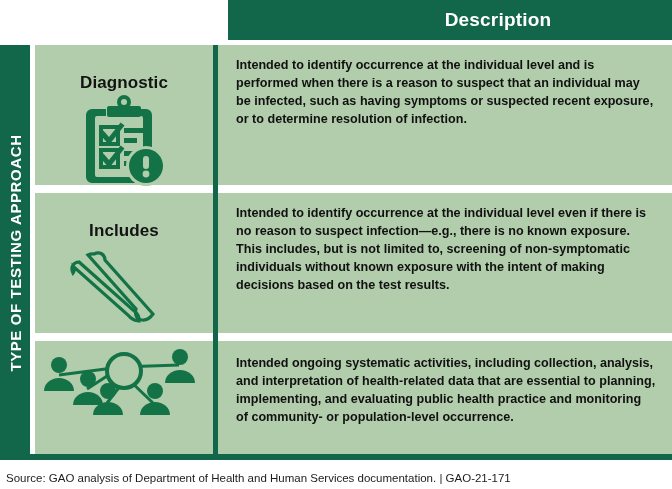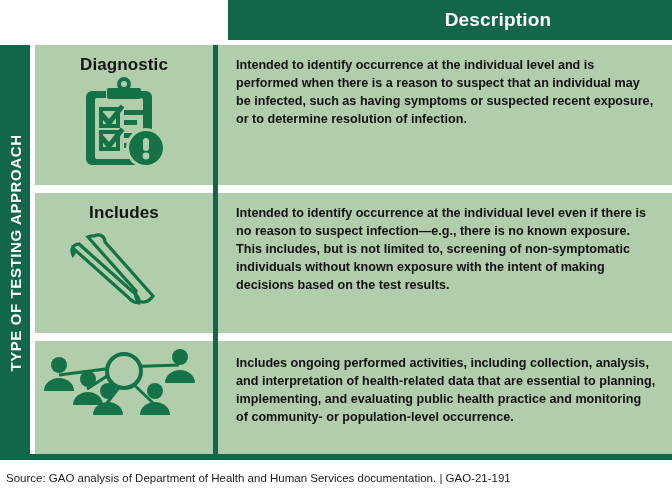--- a/index.html
+++ b/index.html
@@ -122,21 +122,21 @@
     box-sizing: border-box;
     padding: 12px 16px 8px 18px;
   }
   .row-2 .cell-desc { padding-top: 14px; }
 
   .cell-title {
     text-align: center;
     font-size: 17px;
     font-weight: bold;
     color: #131313;
-    padding-top: 10px;
+    padding-top: 28px;
     letter-spacing: 0.1px;
   }
   .row-2 .cell-title { padding-top: 8px; }
 
   .icon-wrap {
     display: flex;
     align-items: center;
     justify-content: center;
     margin-top: 2px;
   }
@@ -286,26 +286,26 @@
             </g>
 
             <g fill="#137347">
               <circle cx="114" cy="50" r="8"></circle>
               <path d="M99 74 a15 13 0 0 1 30 0 z"></path>
             </g>
           </svg>
         </div>
       </div>
       <div class="cell-desc">
-        <p class="desc-text">Includes ongoing performed activities, including collection, analysis, and interpretation of health-related data that are essential to planning, implementing, and evaluating public health practice and monitoring of community- or population-level occurrence.</p>
+        <p class="desc-text">Intended ongoing systematic activities, including collection, analysis, and interpretation of health-related data that are essential to planning, implementing, and evaluating public health practice and monitoring of community- or population-level occurrence.</p>
       </div>
     </div>
 
     <div class="col-divider"></div>
 
     <div class="panel-bottom-rule"></div>
   </div>
 
   <div class="footer">
-    <span class="src-text">Source: GAO analysis of Department of Health and Human Services documentation.  |  GAO-21-191</span>
+    <span class="src-text">Source: GAO analysis of Department of Health and Human Services documentation.  |  GAO-21-171</span>
   </div>
 
 </div>
 
 </body></html>

